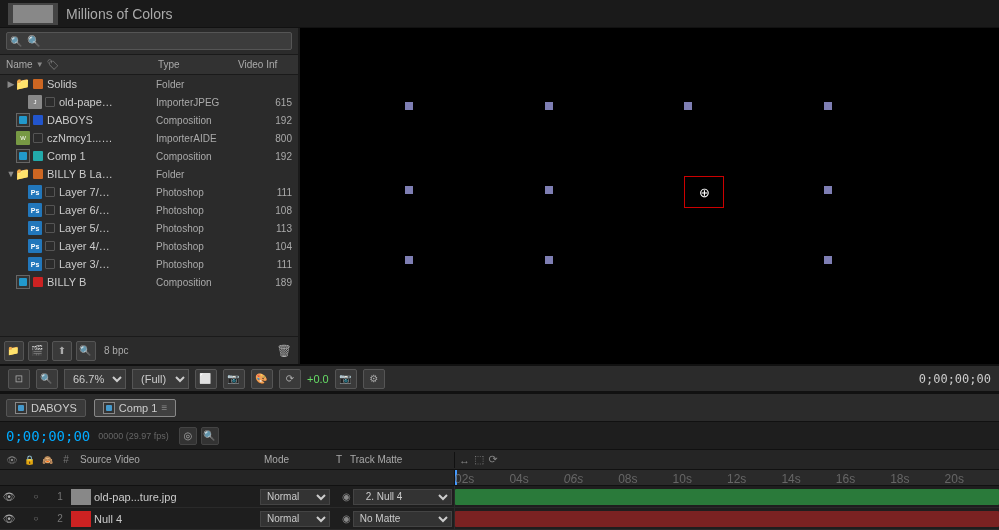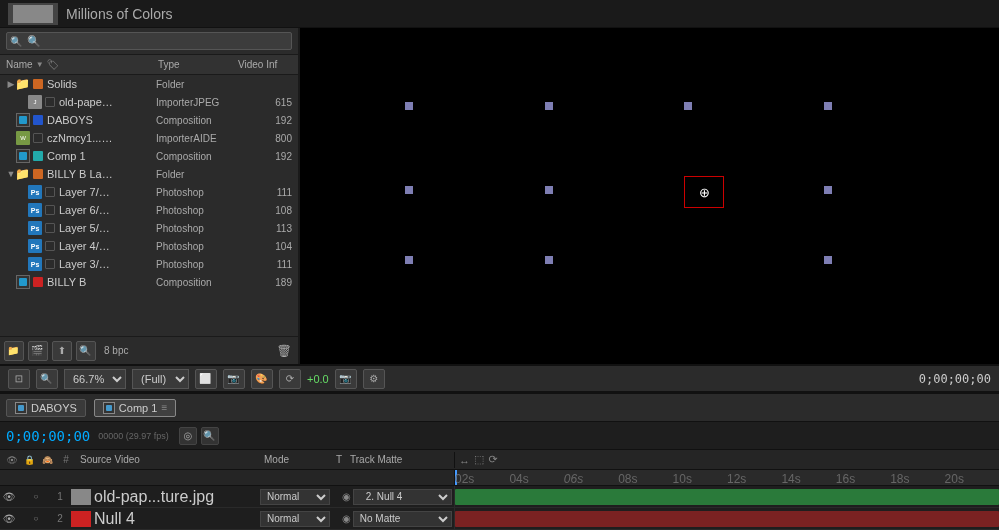--- a/index.html
+++ b/index.html
@@ -539,21 +539,21 @@
       height: 16px;
       background: #444;
       margin: 0 3px;
       flex-shrink: 0;
       display: flex;
       align-items: center;
       justify-content: center;
     }
     .tl-layer-name {
       flex: 1;
-      font-size: 16px;
+      font-size: 11px;
       color: #ccc;
       white-space: nowrap;
       overflow: hidden;
       text-overflow: ellipsis;
     }
     .tl-mode-select {
       width: 70px;
       font-size: 10px;
       color: #ccc;
       background: #333;

